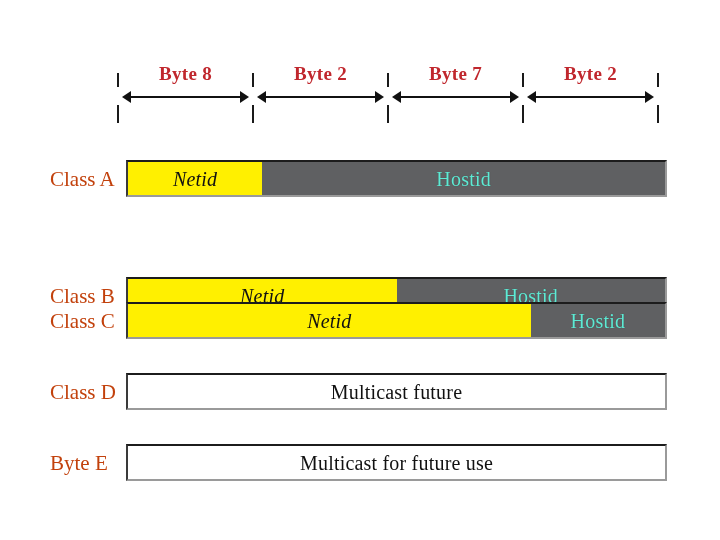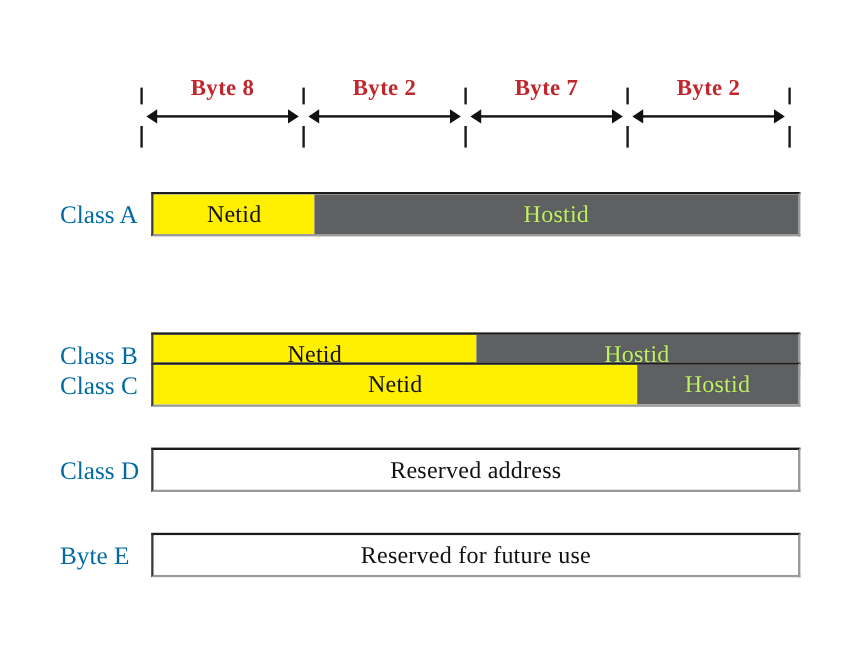--- a/index.html
+++ b/index.html
@@ -79,21 +79,21 @@
     width: 720px;
     height: 40px;
   }
   .class-label {
     position: absolute;
     left: 50px;
     top: 4px;
     width: 72px;
     text-align: left;
     font-size: 21px;
-    color: #0369a1;
+    color: #c2410c;
     line-height: 30px;
     white-space: nowrap;
   }
   .bar {
     position: absolute;
     left: 126px;
     top: 0;
     width: 541px;
     height: 37px;
     border-top: 2px solid #1c1c1c;
@@ -110,24 +110,25 @@
     height: 100%;
     display: flex;
     align-items: center;
     justify-content: center;
     box-sizing: border-box;
     overflow: hidden;
   }
   .seg-netid {
     background: #fff000;
     color: #111111;
+    font-style: italic;
   }
   .seg-hostid {
     background: #5f6062;
-    color: #bef264;
+    color: #5eead4;
   }
   .seg-plain {
     background: #ffffff;
     color: #111111;
   }
   .seg-text {
     font-size: 20px;
     line-height: 22px;
     white-space: nowrap;
     letter-spacing: 0.2px;
@@ -209,27 +210,27 @@
           </div>
           <div class="seg seg-hostid" style="flex: 1 0 0px;">
             <span class="seg-text">Hostid</span>
           </div>
         </div>
       </div>
       <div class="class-row" style="top: 373px;">
         <div class="class-label">Class D</div>
         <div class="bar">
           <div class="seg seg-plain" style="flex: 4 0 0px;">
-            <span class="seg-text">Reserved address</span>
+            <span class="seg-text">Multicast future</span>
           </div>
         </div>
       </div>
       <div class="class-row" style="top: 444px;">
         <div class="class-label">Byte E</div>
         <div class="bar">
           <div class="seg seg-plain" style="flex: 4 0 0px;">
-            <span class="seg-text">Reserved for future use</span>
+            <span class="seg-text">Multicast for future use</span>
           </div>
         </div>
       </div>
     </div>
 
 </div>
 
 </body></html>

